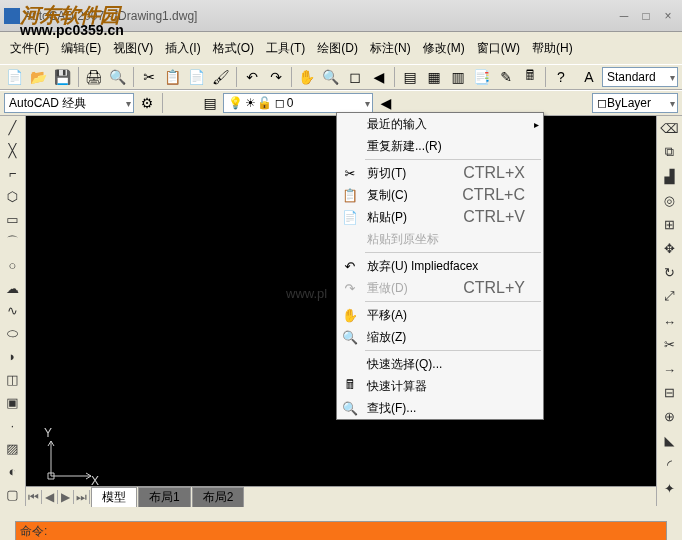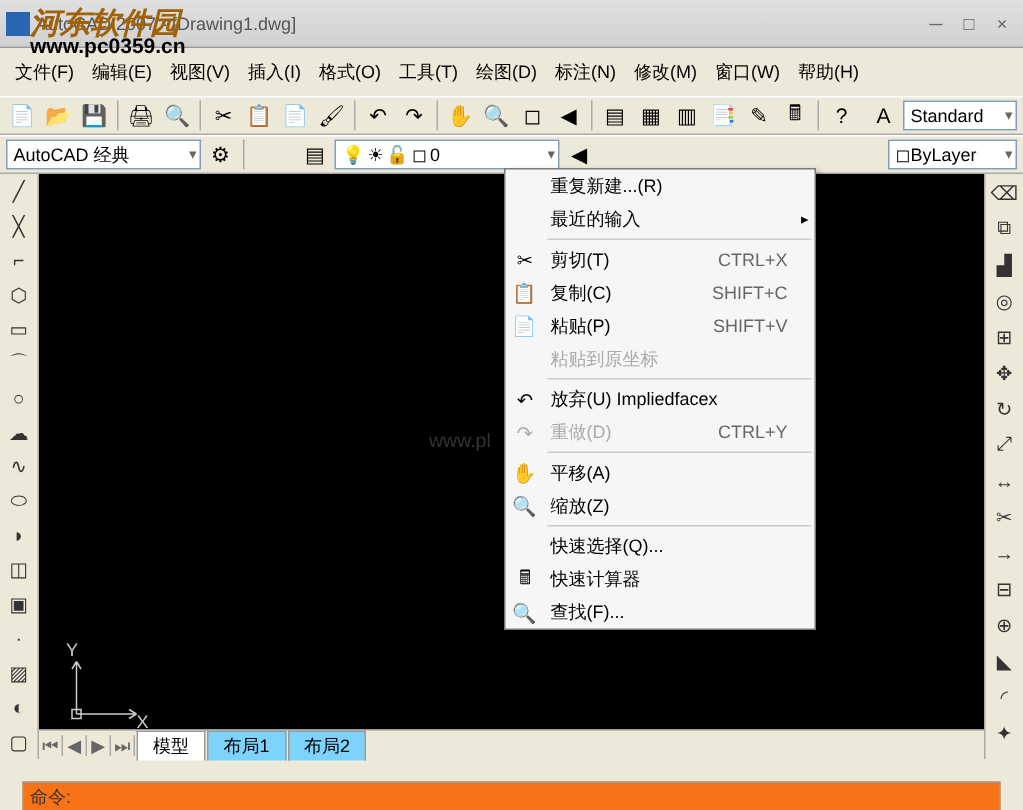--- a/index.html
+++ b/index.html
@@ -24,32 +24,32 @@
 .vtbtn{width:22px;height:22px;margin:1px auto;display:flex;align-items:center;justify-content:center;cursor:pointer;font-size:13px;color:#333}
 .canvas{flex:1;background:#000;position:relative}
 .ucs{position:absolute;left:20px;bottom:30px;color:#ccc;font-size:11px}
 .ucs .y{position:absolute;left:-2px;top:-50px}
 .ucs .x{position:absolute;left:45px;top:-2px}
 .ucs svg{position:absolute;left:0;top:-40px}
 .watermark3{position:absolute;left:260px;top:170px;color:#333;font-size:13px;pointer-events:none}
 .tabs{position:absolute;bottom:0;left:0;height:20px;display:flex;background:#ece9d8;border-top:1px solid #999;width:100%;align-items:center}
 .tabs .tabnav{display:flex}
 .tabs .tabnav span{width:16px;text-align:center;border-right:1px solid #aaa;cursor:pointer;color:#666}
-.tabs .tab{padding:1px 10px;border:1px solid #999;border-bottom:none;background:#7dd3fc;cursor:pointer;margin-left:1px}
+.tabs .tab{padding:1px 10px;border:1px solid #999;border-bottom:none;background:#737373;cursor:pointer;margin-left:1px}
 .tabs .tab.active{background:#fff}
 .cmdarea{height:44px;background:#f97316;border:1px solid #999;margin:15px;overflow:hidden}
 .cmdline{padding:1px 4px;color:#333}
 .statusbar{height:22px;background:#ece9d8;display:flex;align-items:center;border-top:1px solid #aaa;font-size:11px}
 .statusbar .coords{width:180px;padding:0 4px;border:1px solid #aaa;height:18px;display:flex;align-items:center;margin-left:2px}
 .statusbar .sbtn{padding:0 6px;border:1px solid #aaa;height:18px;display:flex;align-items:center;margin-left:2px;cursor:pointer}
 .ctxmenu{position:absolute;left:336px;top:112px;width:208px;background:#f6f6f6;border:1px solid #7a7a7a;box-shadow:2px 2px 4px rgba(0,0,0,0.3);z-index:100}
 .ctxmenu .mrow{height:22px;display:flex;align-items:center;padding:0 18px 0 30px;cursor:pointer;position:relative}
 .ctxmenu .mrow.disabled{color:#aaa;cursor:default}
 .ctxmenu .mrow .micon{position:absolute;left:4px;width:18px;text-align:center;font-size:13px}
-.ctxmenu .mrow .shortcut{margin-left:auto;font-size:12px;color:#666}
+.ctxmenu .mrow .shortcut{margin-left:auto;font-size:16px;color:#666}
 .ctxmenu .mrow .arrow{position:absolute;right:4px;font-size:10px}
 .ctxmenu .msep{height:1px;background:#ccc;margin:2px 2px 2px 28px}
 .ctxmenu .highlight{border:2px solid #e03030;margin:-1px}
 .layercombo{display:flex;align-items:center;gap:2px}
 .lightbulb{color:#e6c200}
 .sicon{position:absolute;right:4px;display:flex;gap:4px;align-items:center}
 </style>
 </head>
 <body>
 
@@ -221,41 +221,41 @@
   <div class="sbtn">线宽</div>
   <div class="sbtn">模型</div>
   <div class="sicon">
     <span>🔒</span>
     <span>▾</span>
   </div>
 </div>
 
 <div class="ctxmenu">
   <div class="mrow">
-      <span>重复新建...(R)</span>
-    </div>
-  <div class="mrow">
       <span>最近的输入</span>
       <span class="arrow">▸</span>
+    </div>
+  <div class="mrow">
+      <span>重复新建...(R)</span>
     </div>
   <div class="msep"></div>
   <div class="mrow">
       <span class="micon">✂</span>
       <span>剪切(T)</span>
       <span class="shortcut">CTRL+X</span>
     </div>
   <div class="mrow">
       <span class="micon">📋</span>
       <span>复制(C)</span>
-      <span class="shortcut">SHIFT+C</span>
+      <span class="shortcut">CTRL+C</span>
     </div>
   <div class="mrow">
       <span class="micon">📄</span>
       <span>粘贴(P)</span>
-      <span class="shortcut">SHIFT+V</span>
+      <span class="shortcut">CTRL+V</span>
     </div>
   <div class="mrow disabled">
       <span>粘贴到原坐标</span>
     </div>
   <div class="msep"></div>
   <div class="mrow">
       <span class="micon">↶</span>
       <span>放弃(U) Impliedfacex</span>
     </div>
   <div class="mrow disabled">

